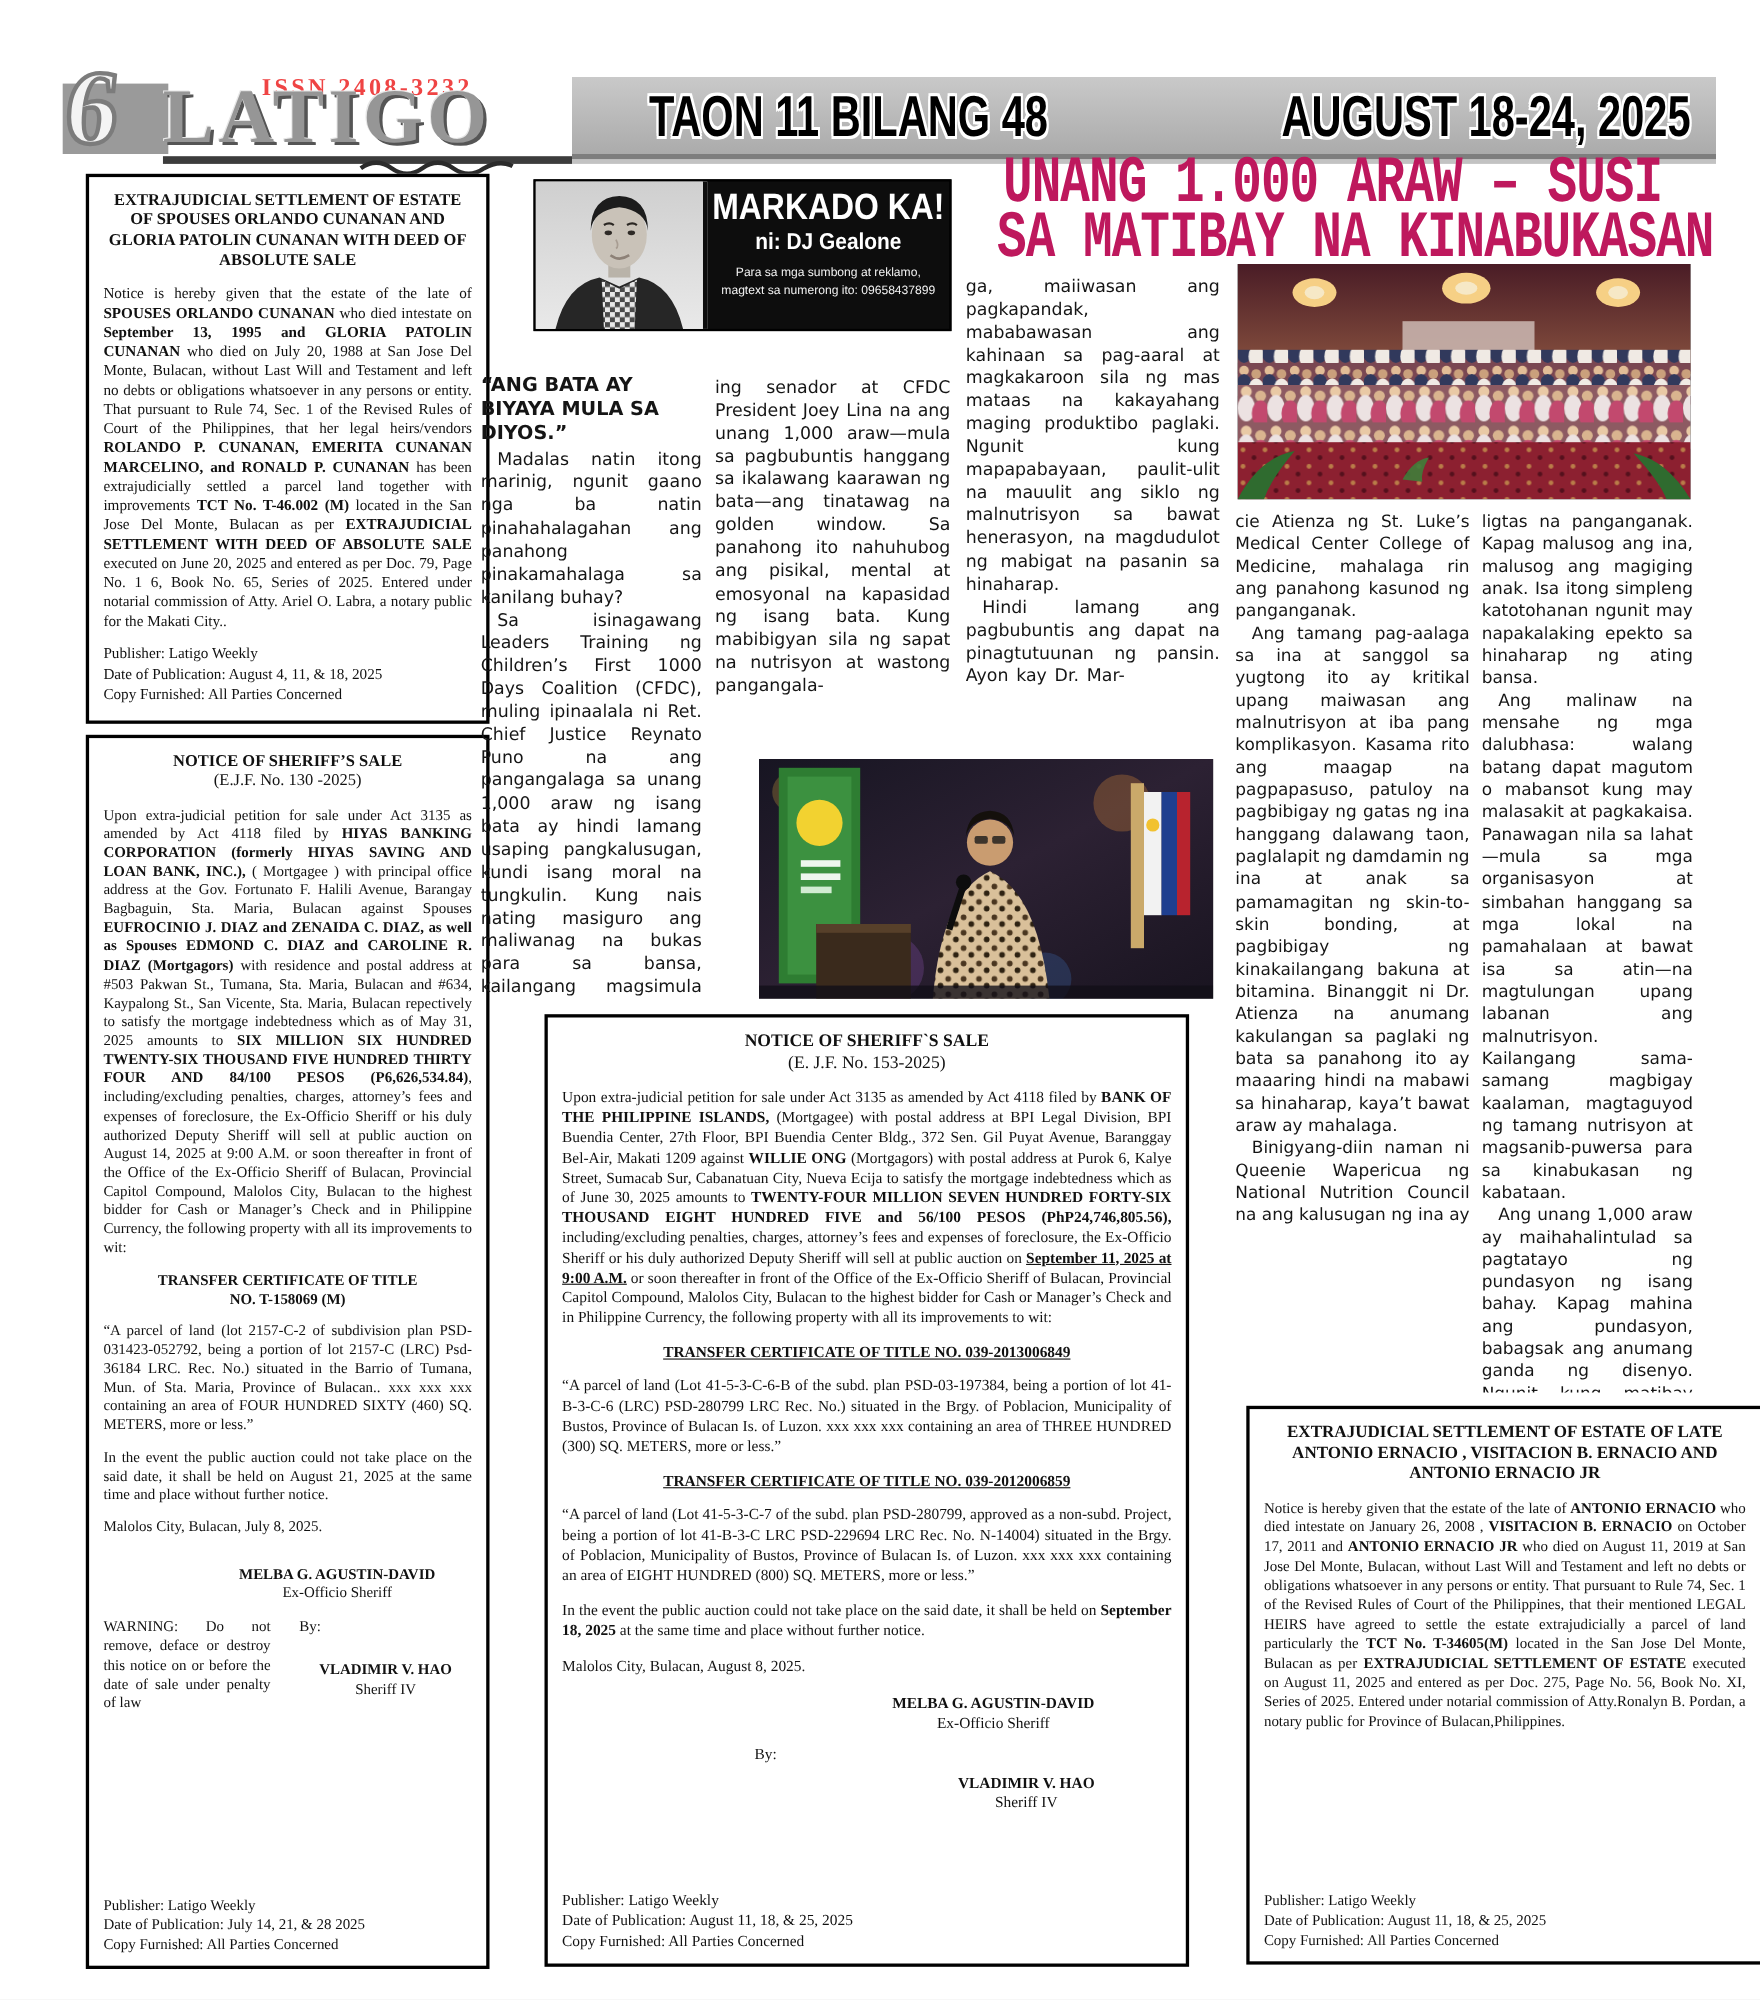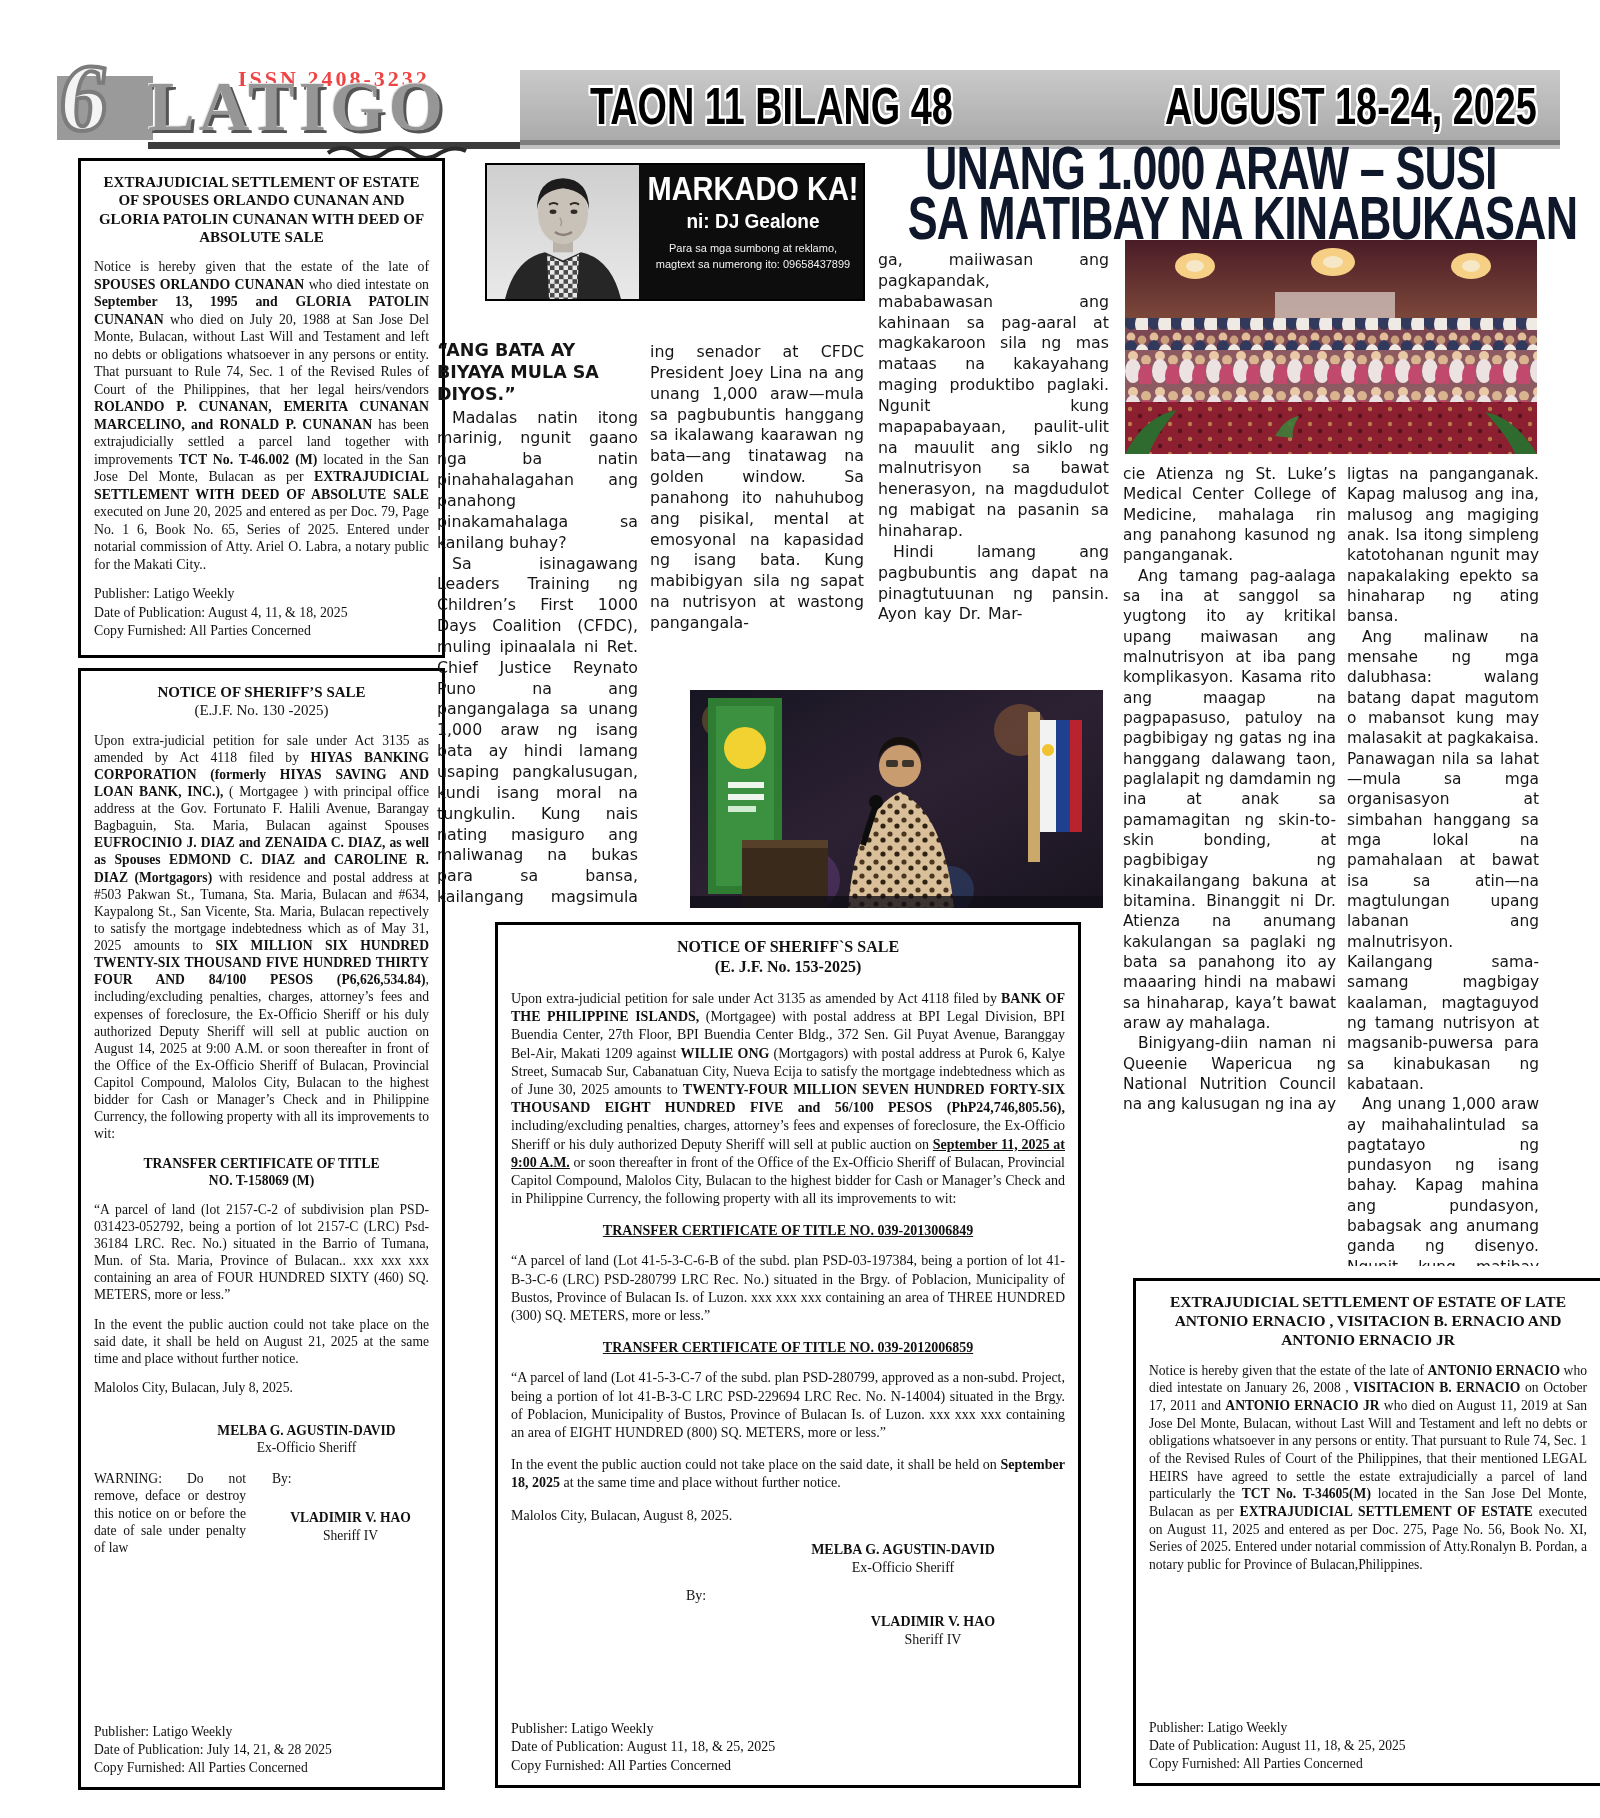--- a/index.html
+++ b/index.html
@@ -63,22 +63,22 @@
   .art{font-family:"DejaVu Sans","Liberation Sans",sans-serif;color:#151515;}
   .art p{margin:0;text-align:justify;line-height:1.32;}
   .art p.ind{text-indent:15px;}
   #lead-quote{font-weight:bold;font-size:17.5px;line-height:1.25;text-align:left;margin:0 0 2px 0;}
   #colA{left:437px;top:340px;width:201px;height:568px;font-size:15.8px;overflow:hidden;}
   #colB{left:650px;top:342px;width:214px;height:342px;font-size:15.8px;overflow:hidden;}
   #col1{left:878px;top:250px;width:231px;height:434px;font-size:15.8px;overflow:hidden;word-spacing:2px;}
   #col2{left:1123px;top:464px;width:213px;height:652px;font-size:15.4px;overflow:hidden;}
   #col3{left:1347px;top:464px;width:192px;height:802px;font-size:15.4px;overflow:hidden;}
 
-  #headline{left:862px;top:144px;width:698px;text-align:center;font-family:Liberation Sans, sans-serif;
-     font-weight:bold;color:#0f172a;line-height:.98;}
+  #headline{left:862px;top:144px;width:698px;text-align:center;font-family:Liberation Mono, monospace;
+     font-weight:bold;color:#be185d;line-height:.98;}
   #headline .hl{display:inline-block;font-size:51px;transform:scaleY(1.18) scaleX(.88);transform-origin:center;
      letter-spacing:-1px;white-space:nowrap;}
 
   
   .photo{overflow:hidden;background:#777;}
   #group-photo{left:1125px;top:240px;width:412px;height:214px;}
   #speaker-photo{left:690px;top:690px;width:413px;height:218px;}
   .photo svg{display:block;width:100%;height:100%;}
 </style>
 </head>
@@ -291,21 +291,21 @@
         <circle cx="8" cy="30" r="6" fill="#f2c230"></circle>
         <rect x="16" width="14" height="112" fill="#1f3f8f"></rect>
         <rect x="30" width="12" height="112" fill="#b8232e"></rect>
       </g>
       <rect y="206" width="413" height="12" fill="#120f18" opacity=".8"></rect>
     </svg>
   </div>
 
   <div class="abs notice-box" id="box-bpi">
     <div class="n-title">NOTICE OF SHERIFF`S SALE</div>
-    <div class="n-title" style="font-weight:bold;">(E. J.F. No. 153-2025)</div>
+    <div class="n-title" style="font-weight:normal;">(E. J.F. No. 153-2025)</div>
     <div class="legal" style="margin-top:14px;"><span>Upon extra-judicial petition for sale under Act 3135 as amended by Act 4118 filed by </span><span class="rt-b">BANK OF THE PHILIPPINE ISLANDS,</span><span> (Mortgagee) with postal address at BPI Legal Division, BPI Buendia Center, 27th Floor, BPI Buendia Center Bldg., 372 Sen. Gil Puyat Avenue, Baranggay Bel-Air, Makati 1209 against </span><span class="rt-b">WILLIE ONG</span><span> (Mortgagors) with postal address at Purok 6, Kalye Street, Sumacab Sur, Cabanatuan City, Nueva Ecija to satisfy the mortgage indebtedness which as of June 30, 2025 amounts to </span><span class="rt-b">TWENTY-FOUR MILLION SEVEN HUNDRED FORTY-SIX THOUSAND EIGHT HUNDRED FIVE and 56/100 PESOS (PhP24,746,805.56),</span><span> including/excluding penalties, charges, attorney’s fees and expenses of foreclosure, the Ex-Officio Sheriff or his duly authorized Deputy Sheriff will sell at public auction on </span><span class="rt-b rt-u">September 11, 2025 at 9:00 A.M.</span><span> or soon thereafter in front of the Office of the Ex-Officio Sheriff of Bulacan, Provincial Capitol Compound, Malolos City, Bulacan to the highest bidder for Cash or Manager’s Check and in Philippine Currency, the following property with all its improvements to wit:</span></div>
     <div class="tct u" style="margin-top:14px;">TRANSFER CERTIFICATE OF TITLE NO. 039-2013006849</div>
     <div class="legal" style="margin-top:12px;">“A parcel of land (Lot 41-5-3-C-6-B of the subd. plan PSD-03-197384, being a portion of lot 41-B-3-C-6 (LRC) PSD-280799 LRC Rec. No.) situated in the Brgy. of Poblacion, Municipality of Bustos, Province of Bulacan Is. of Luzon. xxx xxx xxx containing an area of THREE HUNDRED (300) SQ. METERS, more or less.”</div>
     <div class="tct u" style="margin-top:14px;">TRANSFER CERTIFICATE OF TITLE NO. 039-2012006859</div>
     <div class="legal" style="margin-top:12px;">“A parcel of land (Lot 41-5-3-C-7 of the subd. plan PSD-280799, approved as a non-subd. Project, being a portion of lot 41-B-3-C LRC PSD-229694 LRC Rec. No. N-14004) situated in the Brgy. of Poblacion, Municipality of Bustos, Province of Bulacan Is. of Luzon. xxx xxx xxx containing an area of EIGHT HUNDRED (800) SQ. METERS, more or less.”</div>
     <div class="legal" style="margin-top:14px;"><span>In the event the public auction could not take place on the said date, it shall be held on </span><span class="rt-b">September 18, 2025</span><span> at the same time and place without further notice.</span></div>
     <div style="margin-top:14px;">Malolos City, Bulacan, August 8, 2025.</div>
     <div class="sig-center" style="margin:16px 0 0 230px;">
       <div class="sig-name">MELBA G. AGUSTIN-DAVID</div>
       <div>Ex-Officio Sheriff</div>

